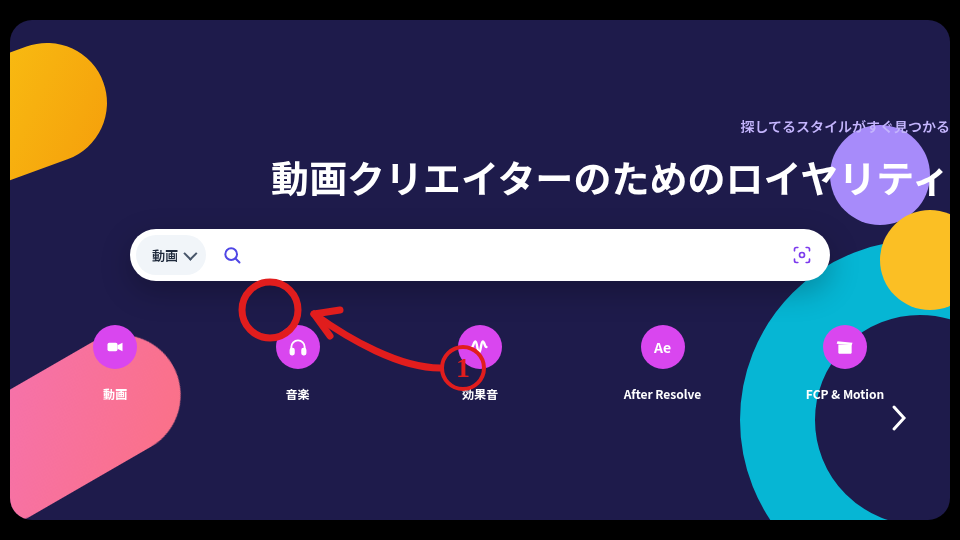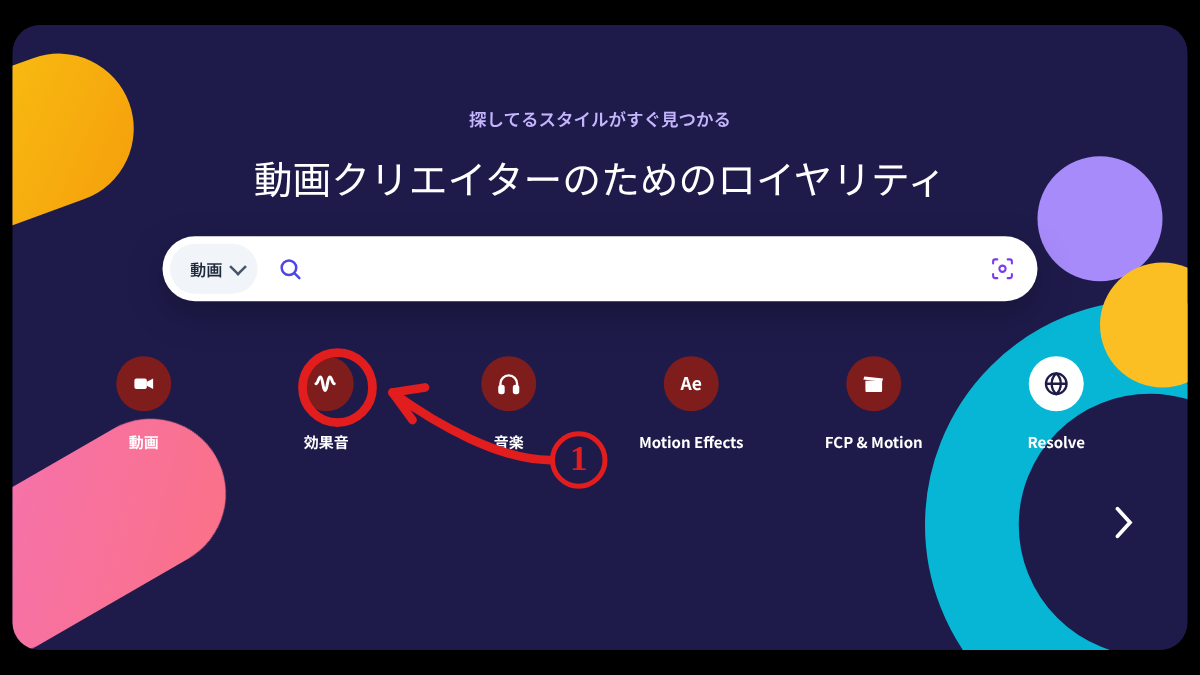--- a/index.html
+++ b/index.html
@@ -37,23 +37,23 @@
   .shape-yellow-right {
     right: -30px; top: 190px; width: 100px; height: 100px;
     background: #fbbf24; border-radius: 50%;
   }
   .shape-teal-right {
     right: -150px; bottom: -80px; width: 360px; height: 360px;
     border: 75px solid #06b6d4; border-radius: 50%;
     background: transparent;
   }
   
-  .hero { position: relative; z-index: 5; text-align: center; color: #fff; padding-top: 66px; }
+  .hero { position: relative; z-index: 5; text-align: right; color: #fff; padding-top: 96px; }
   .subtitle { font-size: 14px; color: #c4b5fd; font-weight: 600; margin-bottom: 14px; }
-  .headline { font-size: 31px; font-weight: 400; line-height: 1.4; }
+  .headline { font-size: 38px; font-weight: 700; line-height: 1.4; }
   
   .search-wrap {
     position: relative; z-index: 5;
     margin: 26px auto 0; width: 700px; height: 52px;
     background: #fff; border-radius: 26px;
     display: flex; align-items: center; padding: 5px 10px 5px 6px;
     box-shadow: 0 10px 30px rgba(0,0,0,.25);
   }
   .search-type {
     height: 40px; padding: 0 12px 0 16px; border-radius: 20px;
@@ -75,21 +75,21 @@
   }
   
   .cats {
     position: relative; z-index: 5;
     margin: 44px auto 0; width: 830px;
     display: flex; justify-content: space-between; align-items: flex-start;
   }
   .cat { width: 100px; text-align: center; cursor: pointer; }
   .cat-icon {
     width: 44px; height: 44px; margin: 0 auto 16px;
-    background: #7f1d1d; border-radius: 50%;
+    background: #d946ef; border-radius: 50%;
     display: flex; align-items: center; justify-content: center;
     color: #fff; font-size: 14px; font-weight: 700;
   }
   .cat-icon.white { background: #fff; color: #1e1b4b; }
   .cat-label { color: #fff; font-size: 12px; font-weight: 700; white-space: nowrap; }
   .arrow-next {
     position: absolute; right: 36px; top: 376px; z-index: 6;
     width: 30px; height: 44px; display:flex; align-items:center; justify-content:center;
     cursor:pointer; color:#fff;
   }
@@ -150,58 +150,48 @@
         <div class="cat-icon">
           <svg width="20" height="20" viewBox="0 0 24 24" fill="#fff">
               <rect x="3" y="7" width="12" height="10" rx="2"></rect>
               <path d="M15 10l6-3v10l-6-3z"></path>
             </svg>
         </div>
         <div class="cat-label">動画</div>
       </div>
       <div class="cat">
         <div class="cat-icon">
-          <svg width="22" height="22" viewBox="0 0 24 24" fill="none" stroke="#fff" stroke-width="2.6" stroke-linecap="round">
-              <path d="M3 12c2 0 2-6 4-6s2 12 4 12 2-12 4-12 2 6 4 6"></path>
-            </svg>
-        </div>
-        <div class="cat-label">効果音</div>
-      </div>
-      <div class="cat">
-        <div class="cat-icon">
           <svg width="20" height="20" viewBox="0 0 24 24" fill="none" stroke="#fff" stroke-width="2.2">
               <path d="M4 14v-2a8 8 0 0 1 16 0v2"></path>
               <rect x="3" y="14" width="4" height="7" rx="1.5" fill="#fff"></rect>
               <rect x="17" y="14" width="4" height="7" rx="1.5" fill="#fff"></rect>
             </svg>
         </div>
         <div class="cat-label">音楽</div>
       </div>
       <div class="cat">
+        <div class="cat-icon">
+          <svg width="22" height="22" viewBox="0 0 24 24" fill="none" stroke="#fff" stroke-width="2.6" stroke-linecap="round">
+              <path d="M3 12c2 0 2-6 4-6s2 12 4 12 2-12 4-12 2 6 4 6"></path>
+            </svg>
+        </div>
+        <div class="cat-label">効果音</div>
+      </div>
+      <div class="cat">
         <div class="cat-icon">Ae</div>
-        <div class="cat-label">Motion Effects</div>
+        <div class="cat-label">After Resolve</div>
       </div>
       <div class="cat">
         <div class="cat-icon">
           <svg width="20" height="20" viewBox="0 0 24 24" fill="#fff">
               <path d="M4 9h16v10a1 1 0 0 1-1 1H5a1 1 0 0 1-1-1V9z"></path>
               <path d="M3 5l18 2-1 3L2 8l1-3z"></path>
             </svg>
         </div>
         <div class="cat-label">FCP &amp; Motion</div>
-      </div>
-      <div class="cat">
-        <div class="cat-icon white">
-          <svg width="22" height="22" viewBox="0 0 24 24" fill="none" stroke="#1e1b4b" stroke-width="2">
-              <circle cx="12" cy="12" r="9"></circle>
-              <path d="M3 12h18"></path>
-              <path d="M12 3c2.8 2.5 4 5.5 4 9s-1.2 6.5-4 9c-2.8-2.5-4-5.5-4-9s1.2-6.5 4-9z"></path>
-            </svg>
-        </div>
-        <div class="cat-label">Resolve</div>
       </div>
     </div>
 
     <div class="arrow-next">
       <svg width="16" height="28" viewBox="0 0 16 28" fill="none" stroke="#fff" stroke-width="3" stroke-linecap="round">
           <path d="M3 3l10 11L3 25"></path>
         </svg>
     </div>
 
     <div class="annot">

